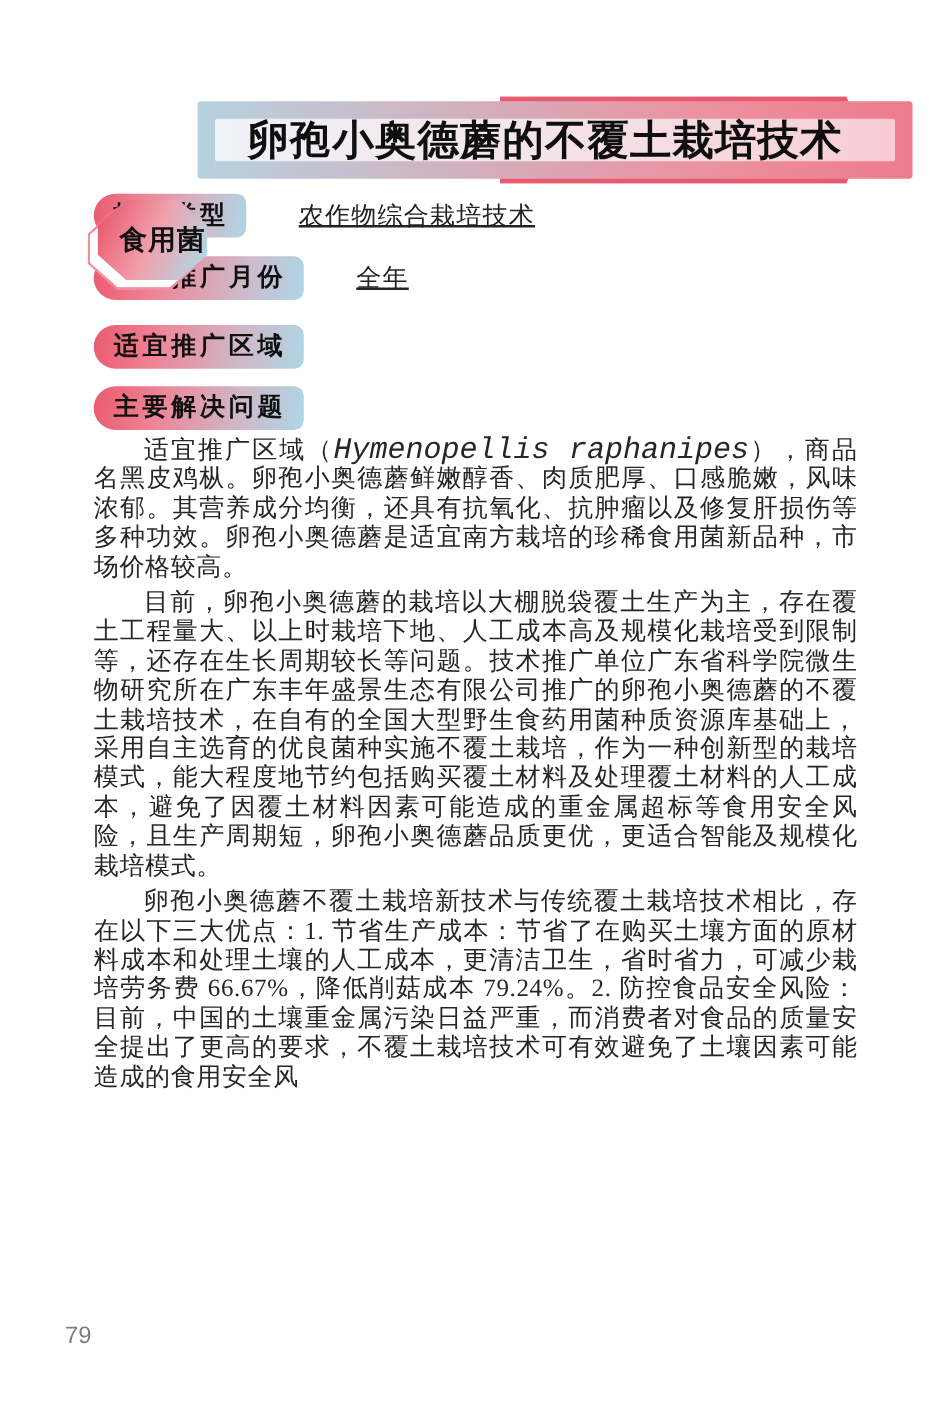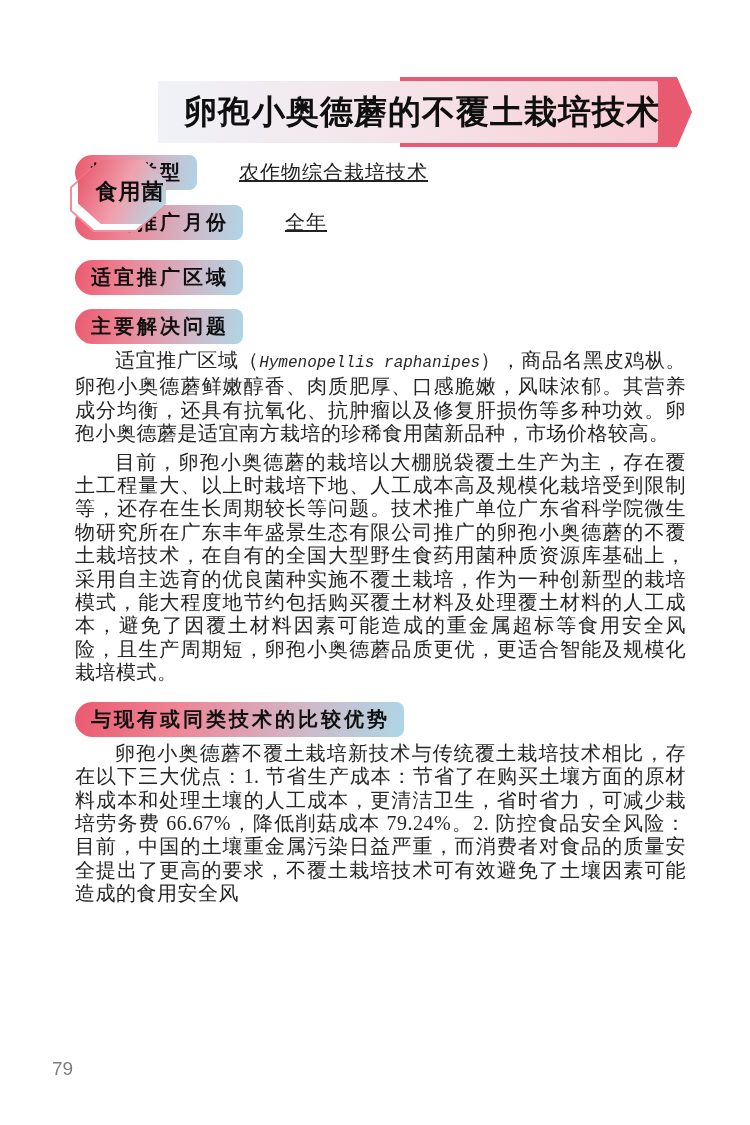--- a/index.html
+++ b/index.html
@@ -18,23 +18,23 @@
   .banner-wrap { position:relative; margin-top:80px; height:64px; }
 
   .banner-ribbon {
     position:absolute; left:400px; top:-3px;
     width:292px; height:70px;
     background:#e85a70;
     clip-path:polygon(0 0, calc(100% - 15px) 0, 100% 50%, calc(100% - 15px) 100%, 0 100%);
   }
   .banner-border {
     position:absolute; left:158px; top:1px;
-    width:500px; height:62px;
+    width:572px; height:62px;
     background:linear-gradient(90deg,#b7d2e0 0%, #eb92a0 70%, #ee7b8d 100%);
-    padding:0; border-radius:3px;
+    padding:14px; border-radius:3px;
   }
   .banner-inner {
     width:100%; height:100%;
     background:linear-gradient(90deg,#eff2f7 0%, #f5e2e7 55%, #f8ccd5 100%);
     display:flex; align-items:center;
     padding-left:26px; border-radius:2px;
   }
   .doc-title {
     font-family:"Liberation Sans", sans-serif;
     font-size:33px; font-weight:900; letter-spacing:1px; color:#0f0f0f;
@@ -84,21 +84,21 @@
     font-size:20px;
     line-height:23.4px;
     letter-spacing:0.5px;
     text-align:justify;
     text-indent:2em;
     color:#262626;
   }
   .latin {
     font-family:"Liberation Mono", monospace;
     font-style:italic;
-    font-size:16px;
+    font-size:24px;
     letter-spacing:0;
   }
 
   
   .page-number {
     position:absolute; left:52px; top:1058px;
     font-family:"Liberation Sans", sans-serif;
     font-size:19px; color:#7d7d7d;
   }
 </style>
@@ -141,22 +141,19 @@
 
     <section>
       <div class="head-problems">
         <span class="pill-badge">主要解决问题</span>
       </div>
       <p class="body-text"><span>适宜推广区域（</span><span class="latin">Hymenopellis raphanipes</span><span>），商品名黑皮鸡枞。卵孢小奥德蘑鲜嫩醇香、肉质肥厚、口感脆嫩，风味浓郁。其营养成分均衡，还具有抗氧化、抗肿瘤以及修复肝损伤等多种功效。卵孢小奥德蘑是适宜南方栽培的珍稀食用菌新品种，市场价格较高。</span></p>
       <p class="body-text">目前，卵孢小奥德蘑的栽培以大棚脱袋覆土生产为主，存在覆土工程量大、以上时栽培下地、人工成本高及规模化栽培受到限制等，还存在生长周期较长等问题。技术推广单位广东省科学院微生物研究所在广东丰年盛景生态有限公司推广的卵孢小奥德蘑的不覆土栽培技术，在自有的全国大型野生食药用菌种质资源库基础上，采用自主选育的优良菌种实施不覆土栽培，作为一种创新型的栽培模式，能大程度地节约包括购买覆土材料及处理覆土材料的人工成本，避免了因覆土材料因素可能造成的重金属超标等食用安全风险，且生产周期短，卵孢小奥德蘑品质更优，更适合智能及规模化栽培模式。</p>
     </section>
 
     <section>
-      <div class="head-advantages">
-        <span class="pill-badge">与现有或同类技术的比较优势</span>
-      </div>
       <p class="body-text">卵孢小奥德蘑不覆土栽培新技术与传统覆土栽培技术相比，存在以下三大优点：1. 节省生产成本：节省了在购买土壤方面的原材料成本和处理土壤的人工成本，更清洁卫生，省时省力，可减少栽培劳务费 66.67%，降低削菇成本 79.24%。2. 防控食品安全风险：目前，中国的土壤重金属污染日益严重，而消费者对食品的质量安全提出了更高的要求，不覆土栽培技术可有效避免了土壤因素可能造成的食用安全风</p>
     </section>
 
   </div>
 
   <span class="page-number">79</span>
 </div>
 
 </body></html>

